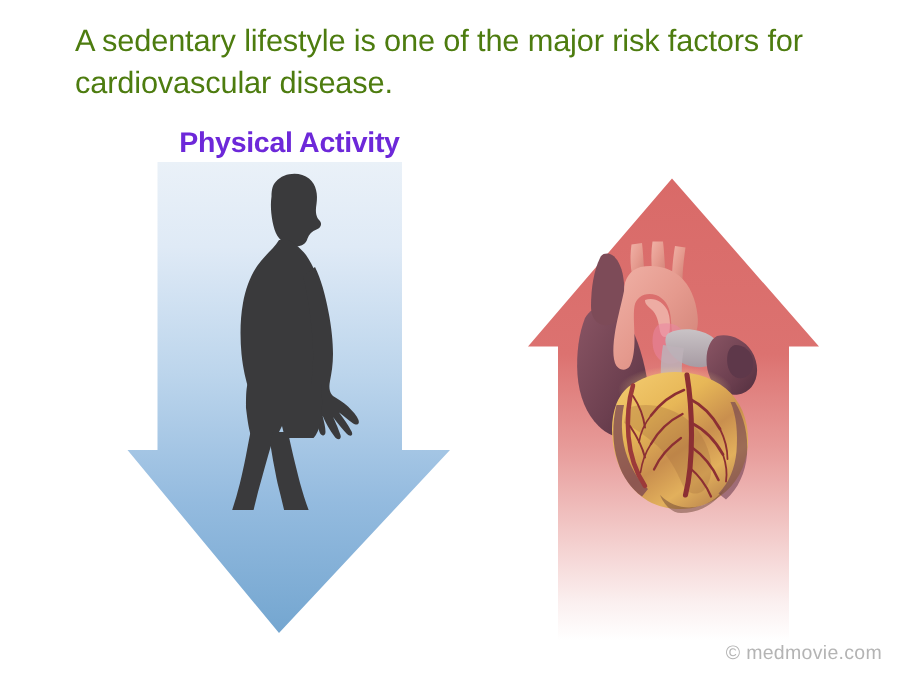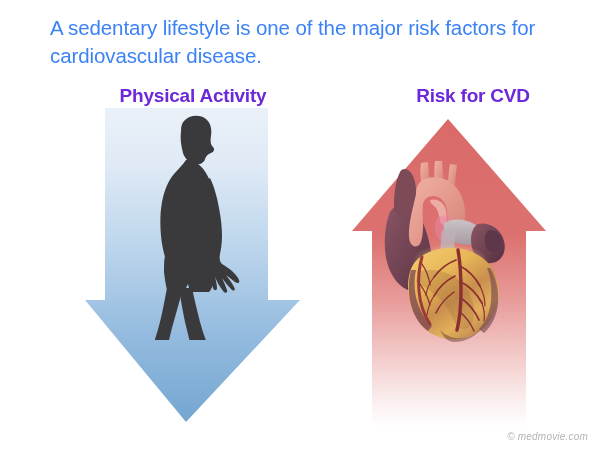--- a/index.html
+++ b/index.html
@@ -17,21 +17,21 @@
   }
 
   
   #caption {
     position: absolute;
     left: 50px;
     top: 14px;
     width: 520px;
     font-size: 20.5px;
     line-height: 28px;
-    color: #3b82f6;
+    color: #4d7c0f;
     letter-spacing: -0.1px;
   }
 
   
   .panel-heading {
     position: absolute;
     font-size: 19px;
     font-weight: bold;
     color: #6d28d9;
     text-align: center;
@@ -76,24 +76,23 @@
     width: 140px;
     height: 182px;
   }
   #heart svg { display: block; width: 100%; height: 100%; }
 
   
   #copyright {
     position: absolute;
     right: 14px;
     bottom: 9px;
-    font-size: 10px;
+    font-size: 13px;
     color: #b4b4b4;
     letter-spacing: 0.2px;
-    font-style: italic;
   }
 </style>
 </head>
 <body>
 
 <div id="canvas">
 
   <div id="caption">A sedentary lifestyle is one of the major risk factors for cardiovascular disease.</div>
 
   <div id="heading-left" class="panel-heading">Physical Activity</div>
@@ -155,21 +154,20 @@
 
         <path d="M1 261 L16 261 C18 264 20 266 23 267 C27 268 31 269 33 270
                  C36 271 36 274 32 275 L6 275 C2 275 0 273 0 269 Z"></path>
 
         <path d="M92 258 L107 258 C111 258 115 260 117 263
                  C119 266 117 269 112 269 L84 269 C80 269 79 266 81 263 Z"></path>
       </g>
     </svg>
   </div>
 
-  <div id="heading-right" class="panel-heading">Risk for CVD</div>
 
   <div id="arrow-up-wrap" class="arrow-wrap">
     <svg class="arrow-svg" viewBox="0 0 200 312" preserveAspectRatio="none">
       <defs>
         <linearGradient id="redGrad" x1="0" y1="0" x2="0" y2="1">
           <stop offset="0%" stop-color="#d96a68"></stop>
           <stop offset="38%" stop-color="#dc7270"></stop>
           <stop offset="58%" stop-color="#e79a98"></stop>
           <stop offset="78%" stop-color="#f3cdcc"></stop>
           <stop offset="92%" stop-color="#fbf0f0"></stop>

